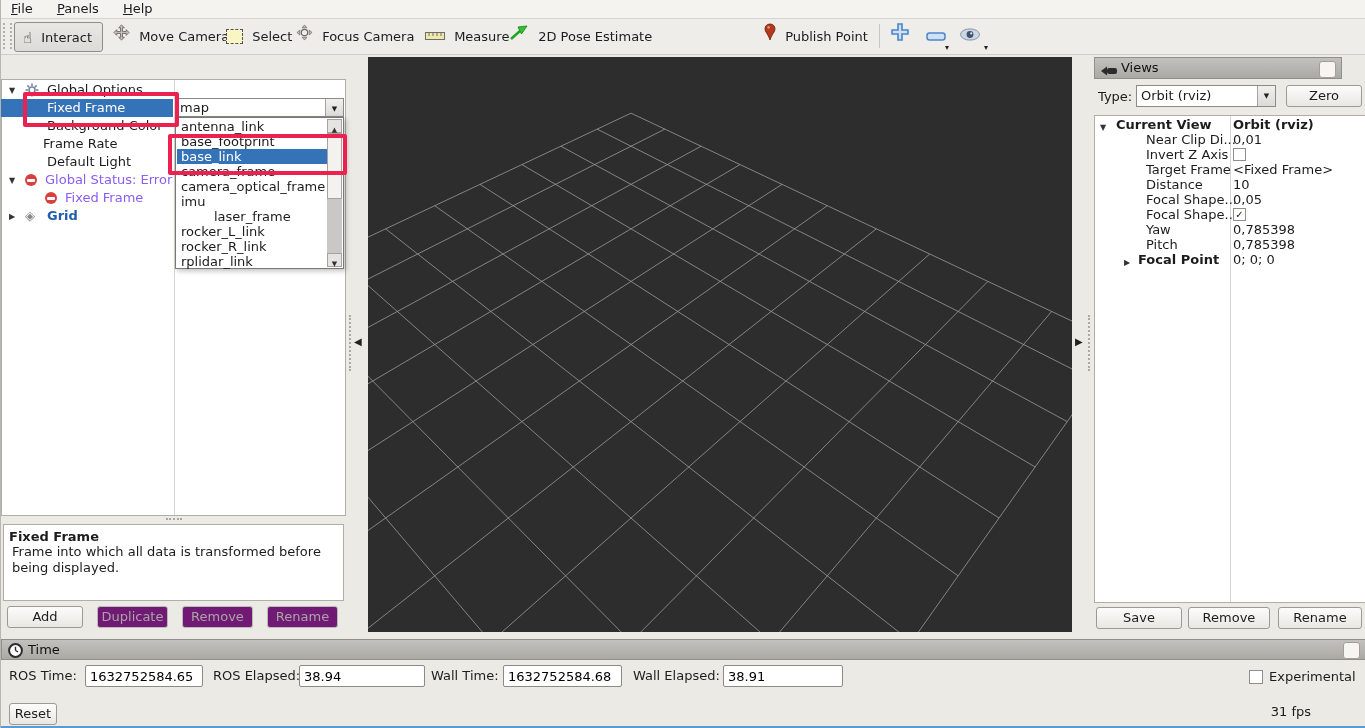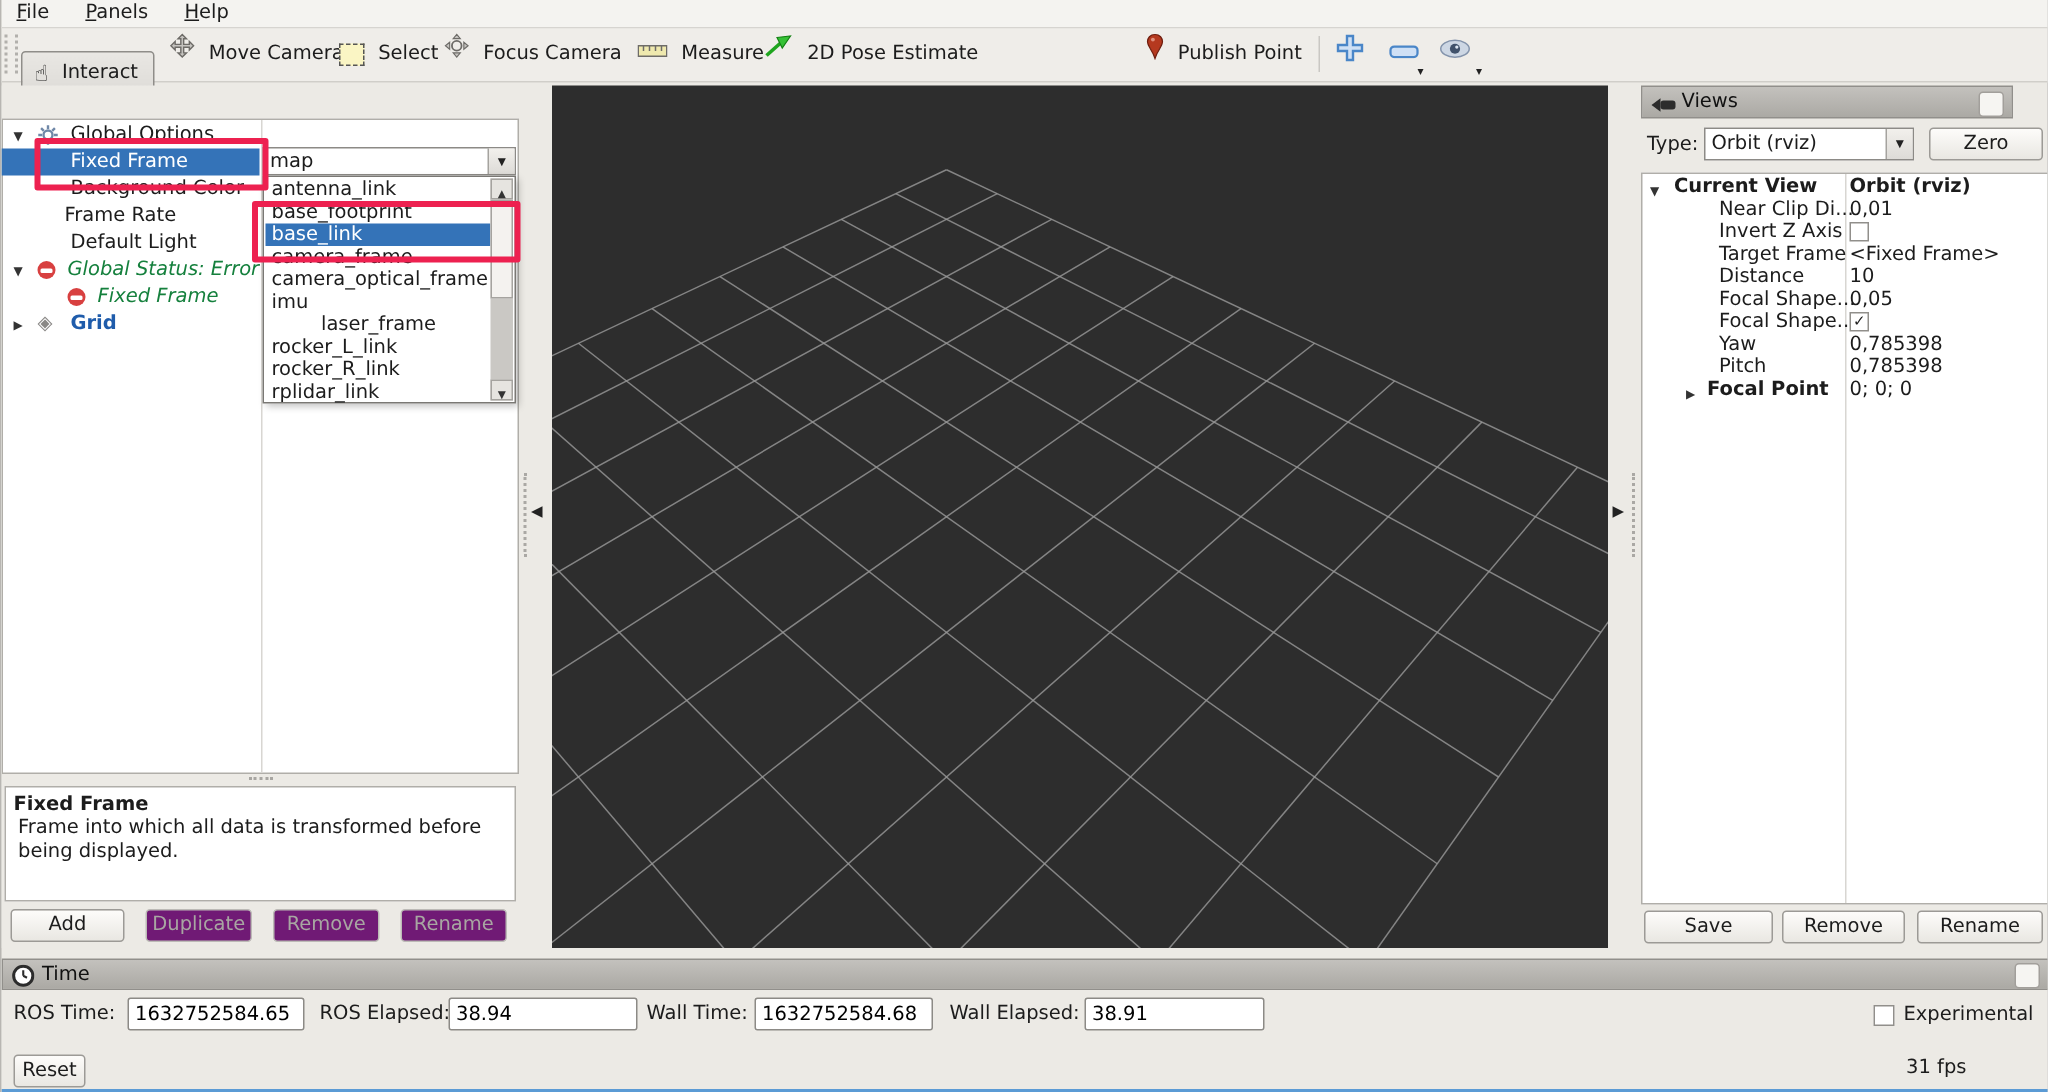--- a/index.html
+++ b/index.html
@@ -21,21 +21,21 @@
   
   .panel{background:#eceae5;}
   .panel-header{position:absolute;left:0;top:0;right:0;height:22px;background:linear-gradient(#c3c1bd,#aba9a4);border:1px solid #918f8b;box-sizing:border-box;line-height:20px;}
   .panel-header .ptitle{margin-left:26px;color:#111;}
   .float-btn{position:absolute;top:3px;width:15px;height:15px;background:#f6f5f2;border:1px solid #a29f9b;border-radius:3px;}
   .whitebox{position:absolute;background:#fff;border:1px solid #b0aea9;box-sizing:border-box;}
   .trow{position:absolute;left:0;width:172px;height:18px;line-height:18px;}
   .trow .tlabel{position:absolute;top:0;white-space:nowrap;}
   .tri{position:absolute;top:1px;font-size:8px;color:#333;}
   .sel-blue{background:#3473b8;color:#fff;}
-  .red-text{color:#15803d;font-style:italic;}
+  .red-text{color:#8b5cf6;}
   .grid-blue{color:#1f5cab;font-weight:bold;}
   .err-ico{position:absolute;top:3px;width:12px;height:12px;border-radius:50%;background:#d84040;display:inline-block;}
   .err-ico::after{content:"";position:absolute;left:2px;right:2px;top:5px;height:3px;background:#fff;border-radius:1px;}
   .col-divider{position:absolute;width:1px;background:#d8d6d2;}
   
   .combo{position:absolute;background:#fff;border:1px solid #8c8a86;box-sizing:border-box;}
   .combo .cval{position:absolute;left:4px;top:0;line-height:17px;white-space:nowrap;}
   .combo-btn{position:absolute;right:0;top:0;bottom:0;width:17px;background:linear-gradient(#f2f0ec,#dddbd7);border-left:1px solid #a5a39f;text-align:center;}
   .combo-btn span{font-size:7px;line-height:17px;color:#222;}
   .ddlist{position:absolute;background:#fff;border:1px solid #7a7874;box-sizing:border-box;box-shadow:2px 2px 5px rgba(0,0,0,.25);}
@@ -70,21 +70,21 @@
 
   <div class="abs menubar">
     <span class="menu-item">File</span>
     <span class="menu-item">Panels</span>
     <span class="menu-item">Help</span>
   </div>
 
   <div class="abs toolbar">
     <div class="abs tb-handle"></div>
 
-    <div class="tool tool-active" style="left:13px;margin-top:12px;">
+    <div class="tool tool-active" style="left:13px;">
       <span class="tico" style="font-size:15px;">☝</span>
       <span class="lbl">Interact</span>
     </div>
 
     <div class="tool" style="left:112px;">
       <span class="tico"><svg width="17" height="17" viewBox="0 0 18 18">
             <path d="M9 1 L12 4 H10 V8 H14 V6 L17 9 L14 12 V10 H10 V14 H12 L9 17 L6 14 H8 V10 H4 V12 L1 9 L4 6 V8 H8 V4 H6 Z" fill="#c6c4c0" stroke="#6e6c68" stroke-width="1"></path>
           </svg></span>
       <span class="lbl">Move Camera</span>
     </div>

